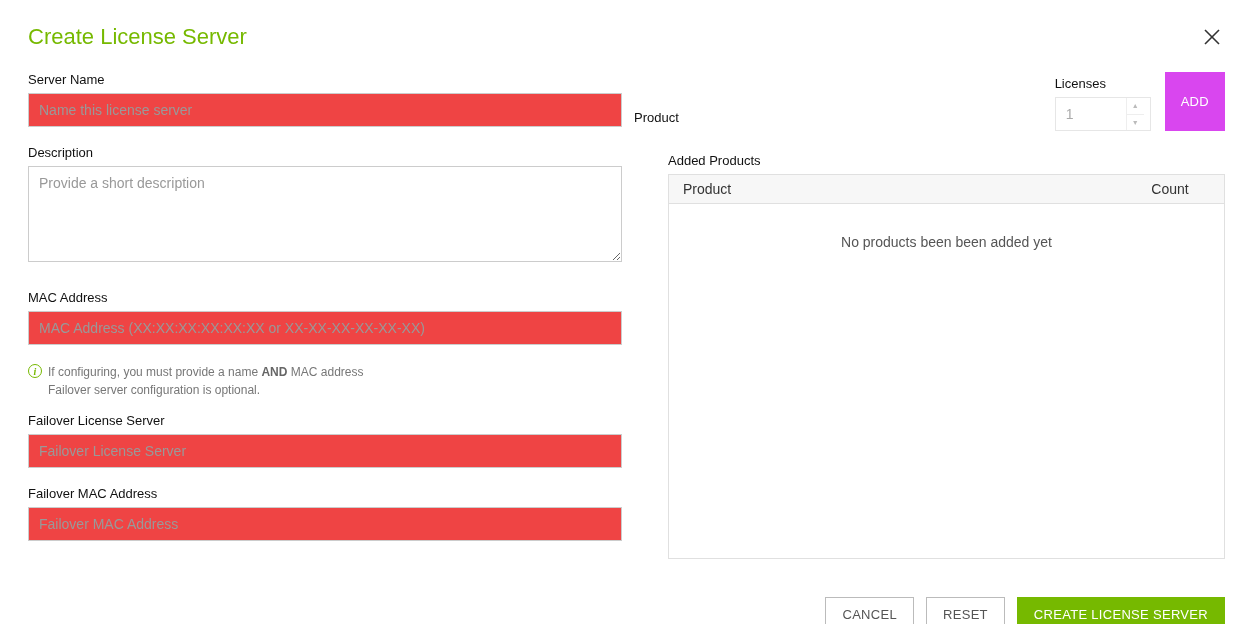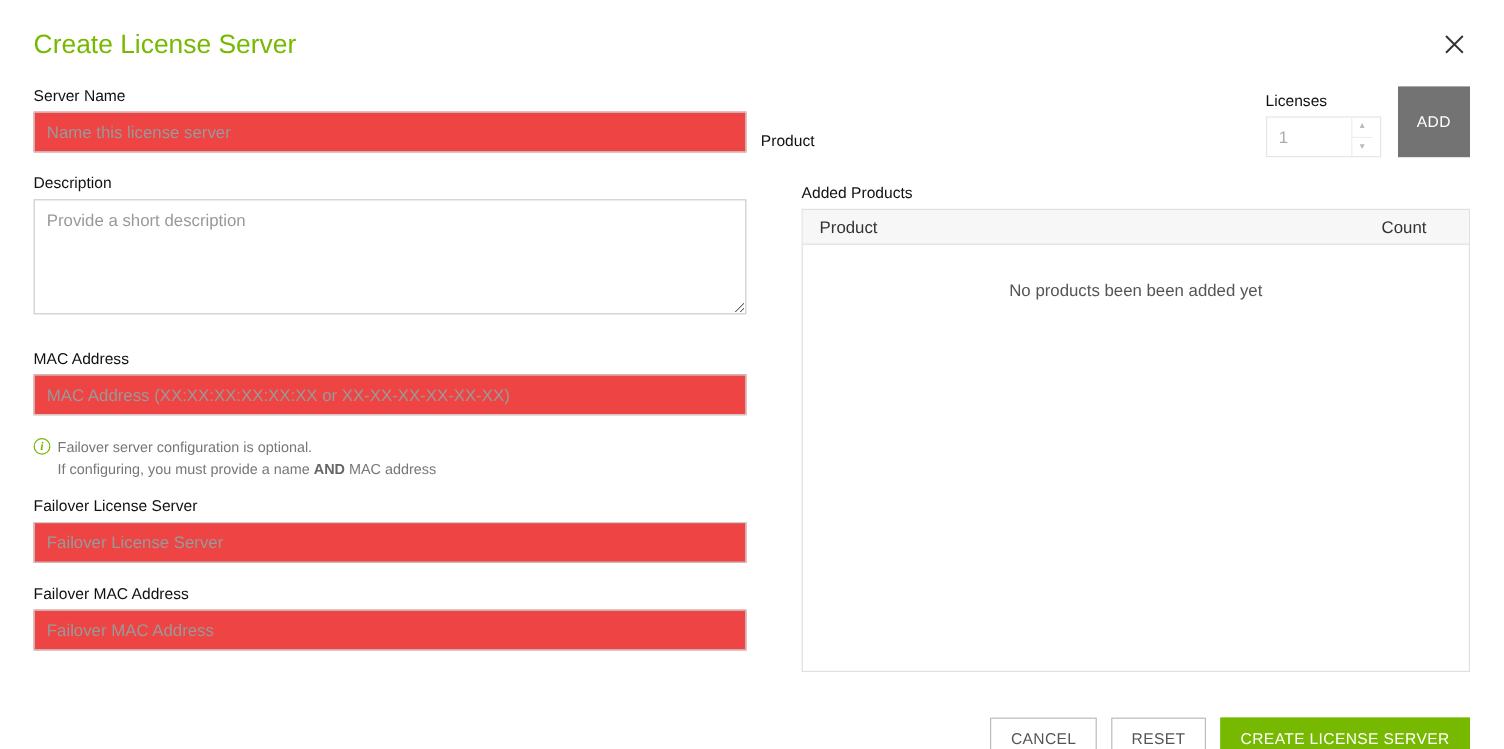--- a/index.html
+++ b/index.html
@@ -143,21 +143,21 @@
       flex:1;
       display:flex;
       align-items:center;
       justify-content:center;
       font-size:7px;
       color:#bbb;
       cursor:pointer;
     }
     .spinners div:first-child { border-bottom:1px solid #eee; }
     .add-btn {
-      background:#737373;
+      background:#d946ef;
       color:#fff;
       border:none;
       padding: 22px 16px;
       font-size:13px;
       font-weight:400;
       letter-spacing:0.3px;
       cursor:default;
     }
     .added-section {
       flex:1;
@@ -234,24 +234,24 @@
     </div>
 
     <div class="field-group" style="margin-top:24px;">
       <label class="field-label">MAC Address</label>
       <input type="text" class="text-input" placeholder="MAC Address (XX:XX:XX:XX:XX:XX or XX-XX-XX-XX-XX-XX)" style="">
     </div>
 
     <div class="info-row">
       <div class="info-icon">i</div>
       <div class="info-text">
-        <div>Failover server configuration is optional.</div>
         <div>
           <span>If configuring, you must provide a name </span><strong>AND</strong><span> MAC address</span>
         </div>
+        <div>Failover server configuration is optional.</div>
       </div>
     </div>
 
     <div class="field-group">
       <label class="field-label">Failover License Server</label>
       <input type="text" class="text-input" placeholder="Failover License Server" style="">
     </div>
 
     <div class="field-group">
       <label class="field-label">Failover MAC Address</label>

